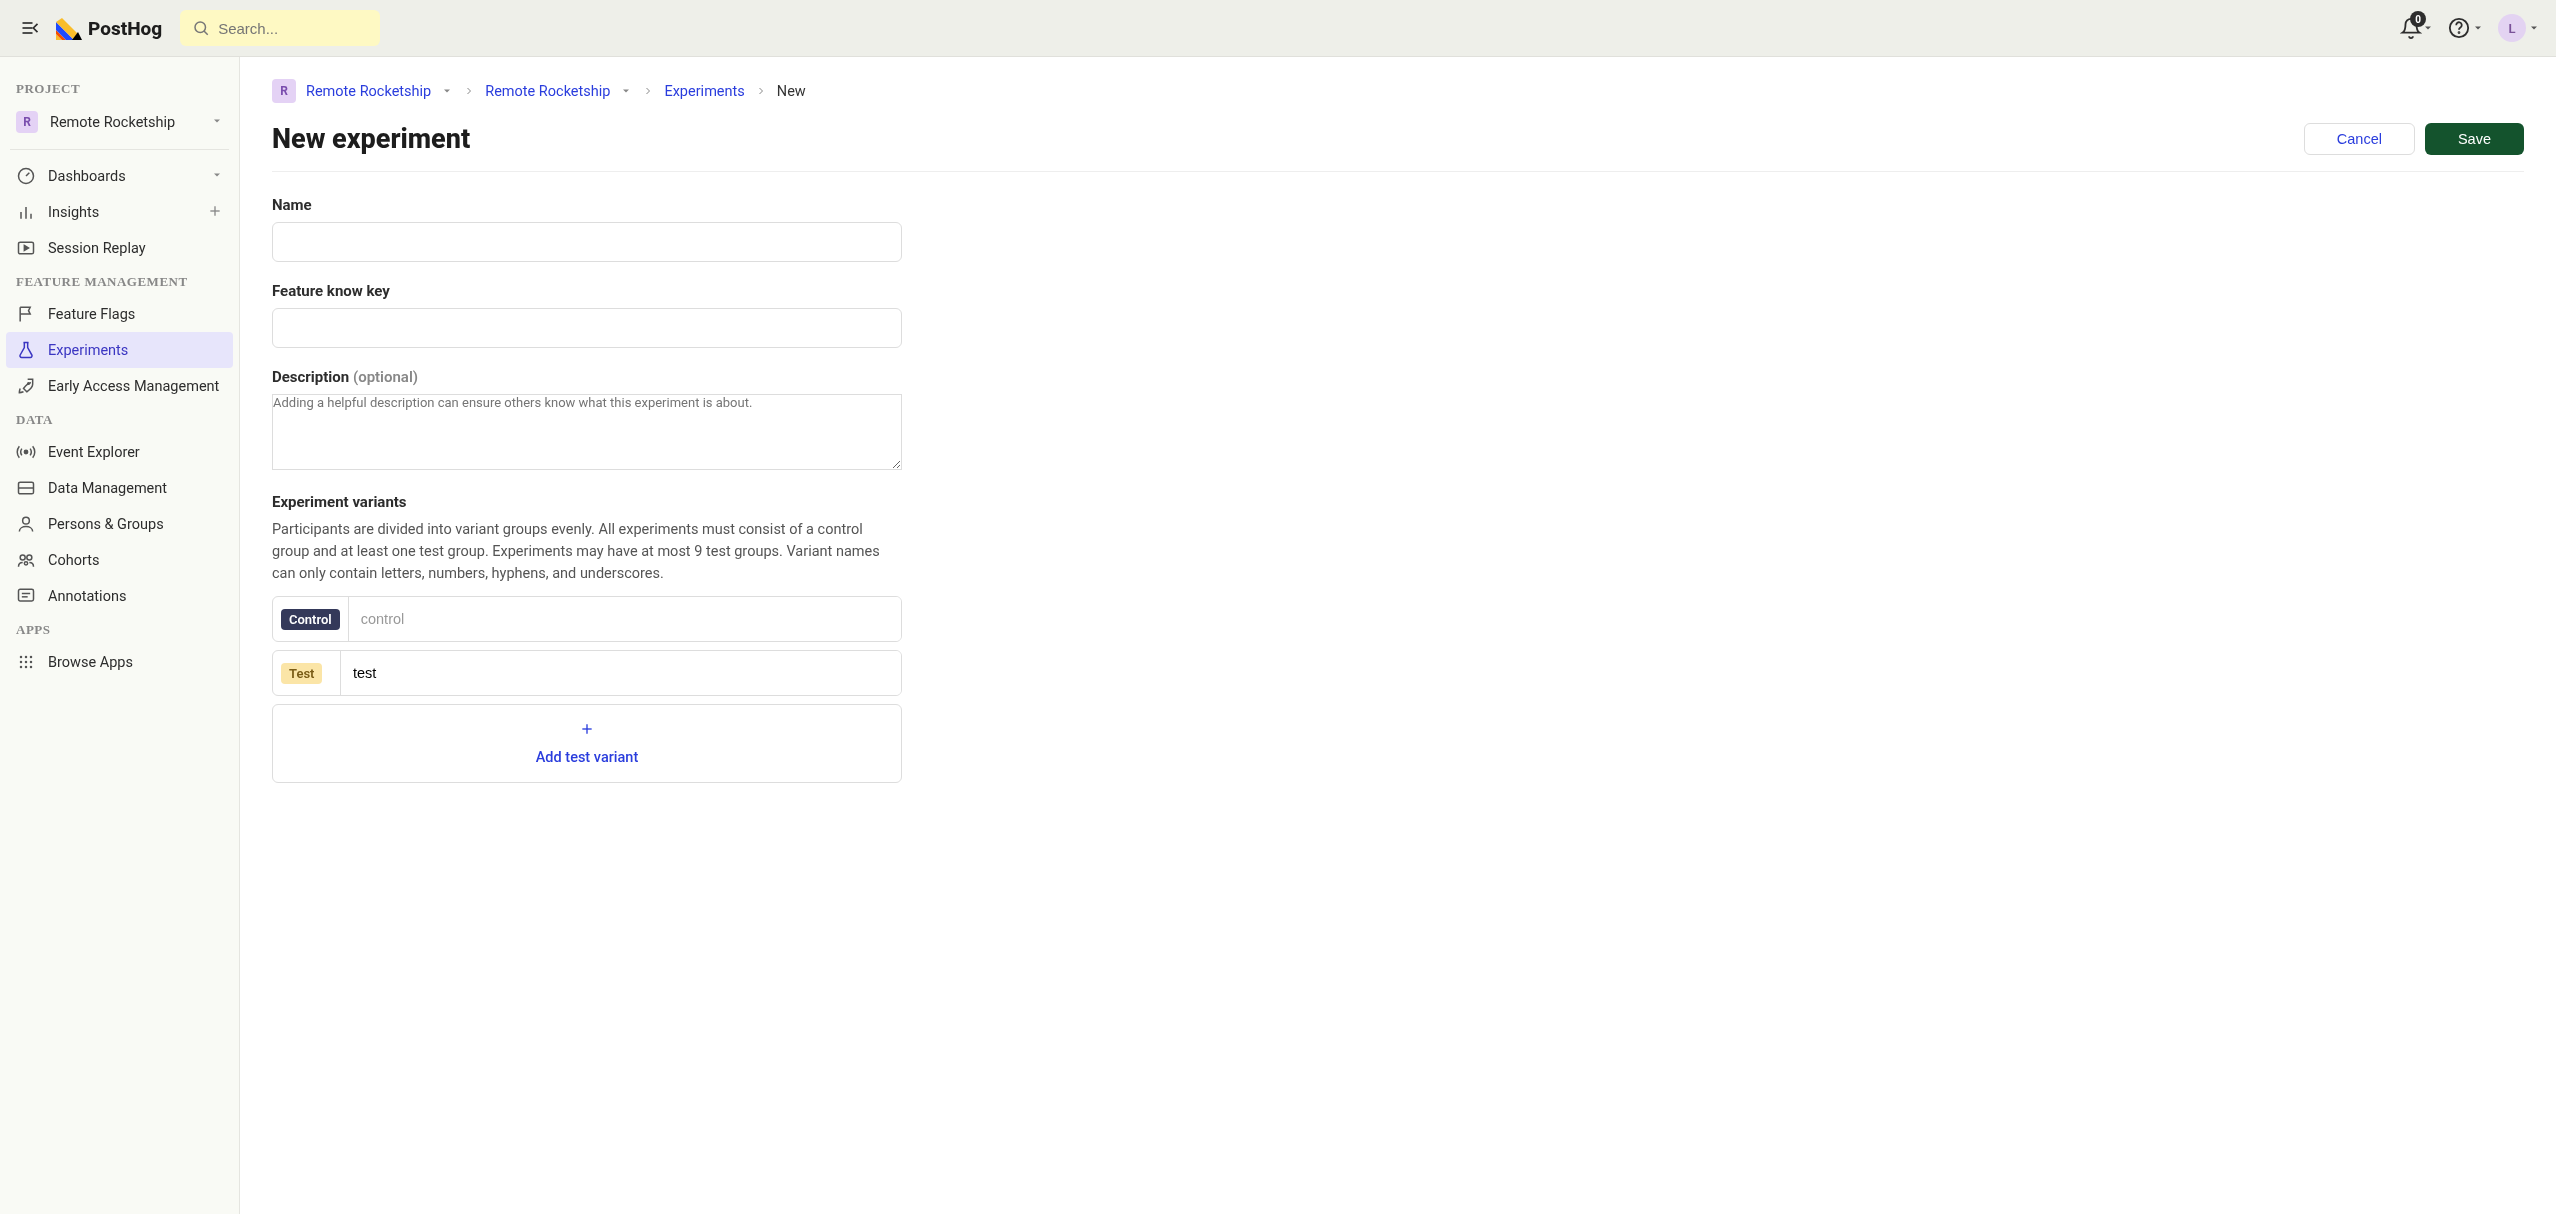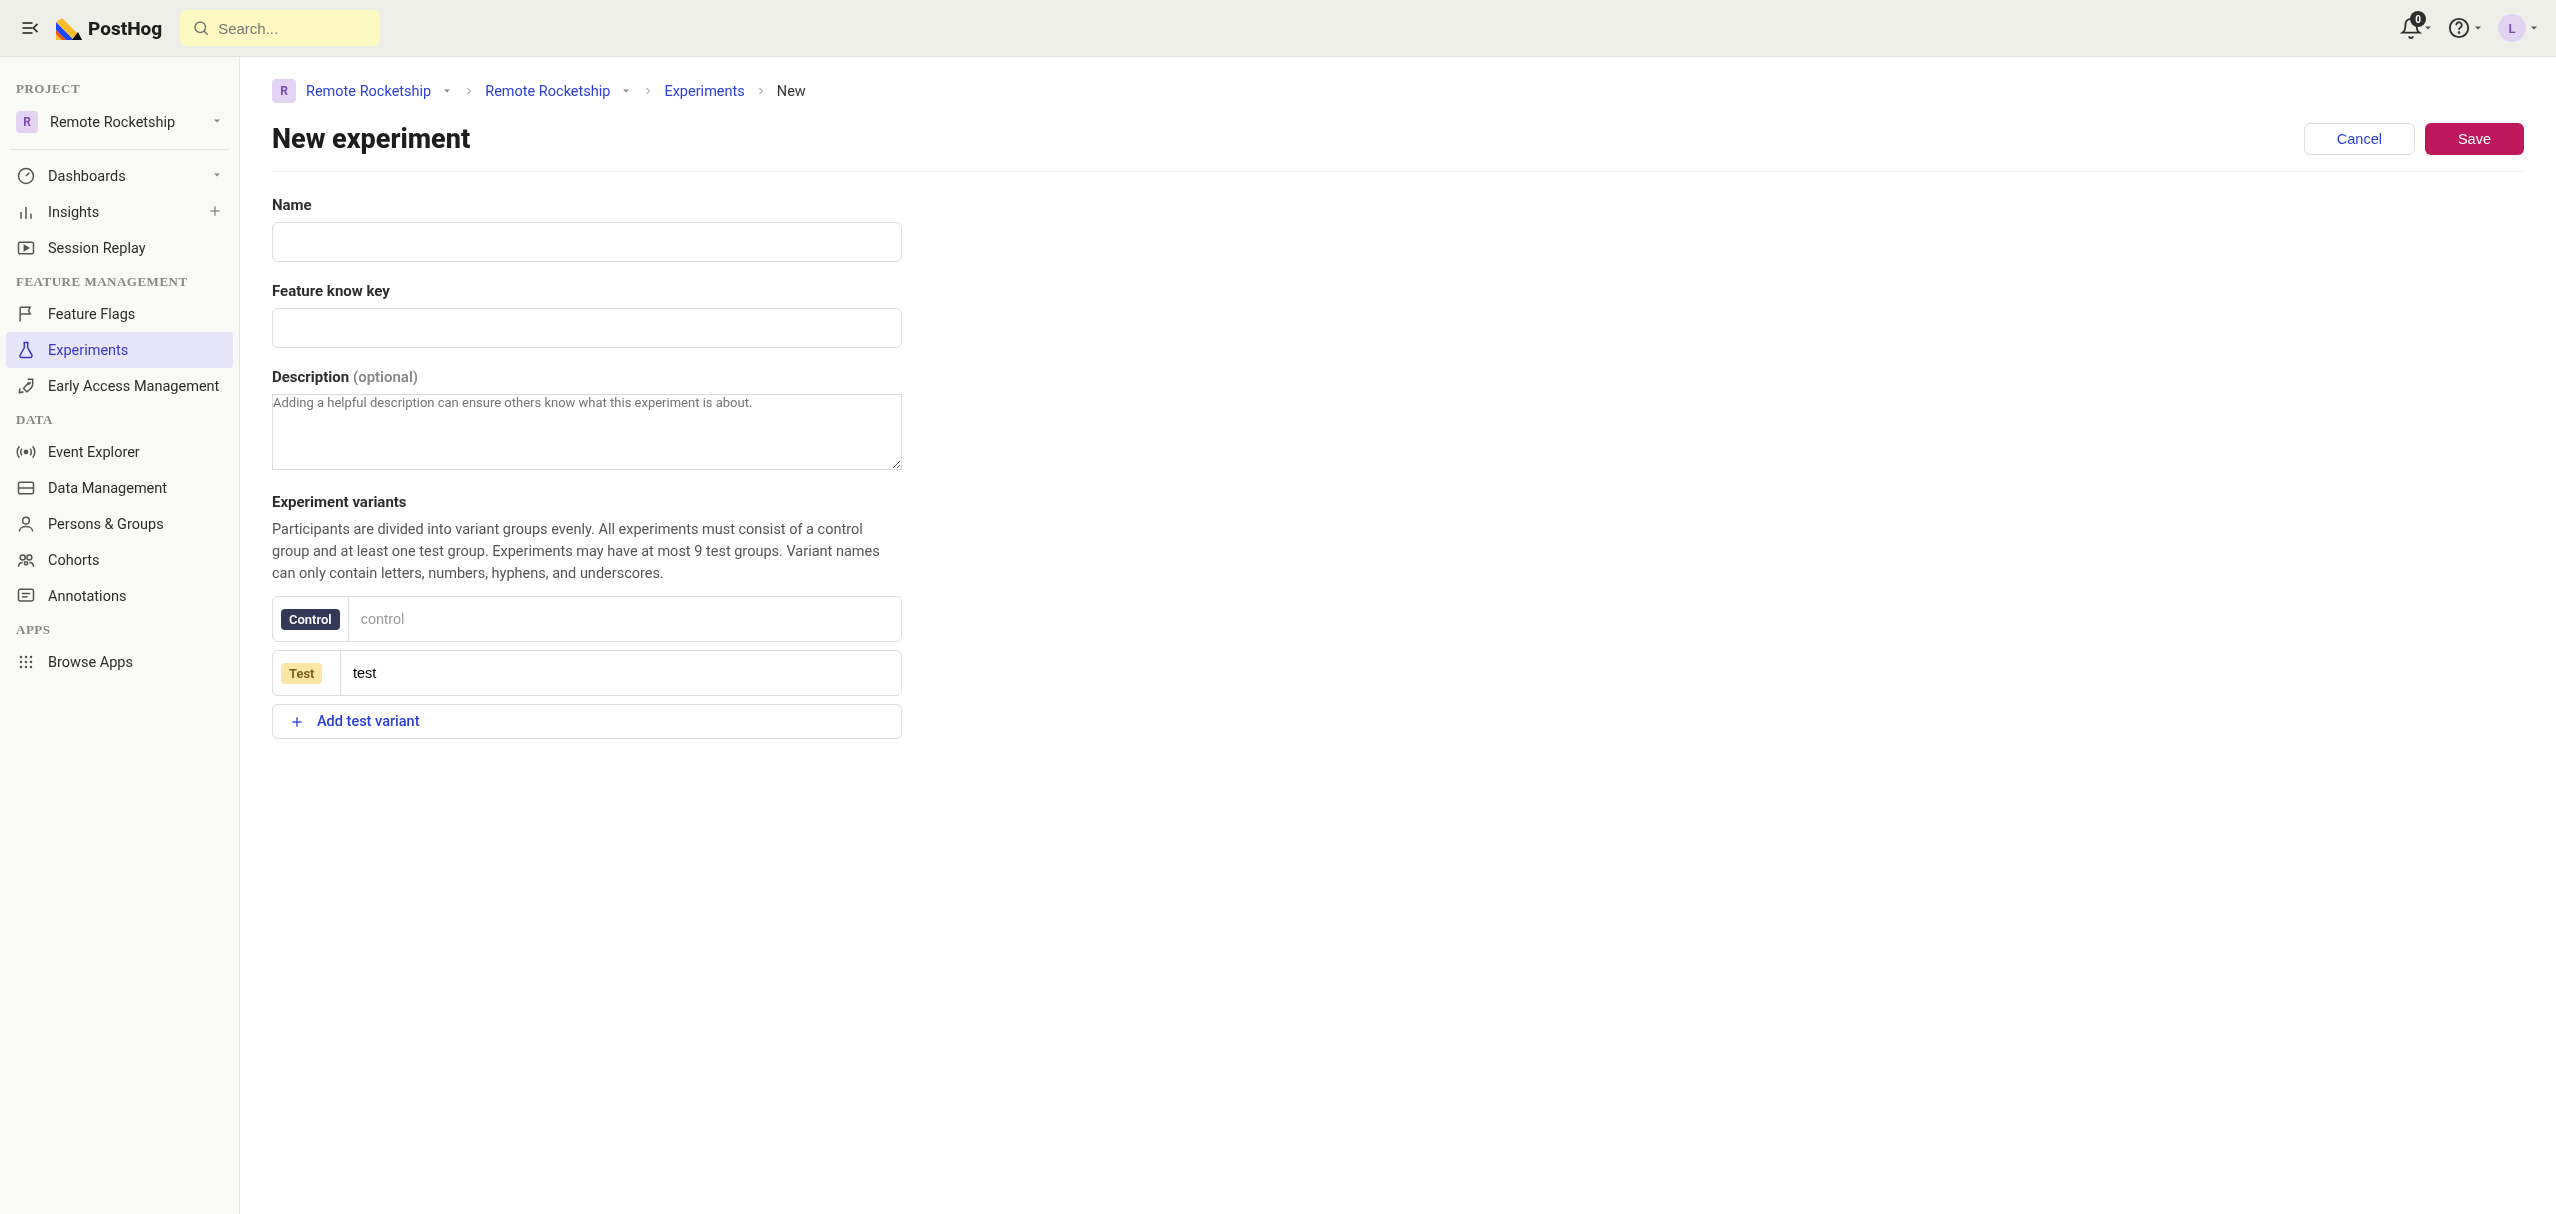--- a/index.html
+++ b/index.html
@@ -133,21 +133,21 @@
   border-bottom: 1px solid #eee;
   margin-bottom: 24px;
 }
 .page-title { font-size: 27px; font-weight: 800; color: #1d1d1d; }
 .page-actions { margin-left: auto; display: flex; gap: 10px; }
 .btn {
   padding: 7px 32px; border-radius: 6px; font-size: 14.5px;
   cursor: pointer; border: 1px solid transparent; font-weight: 500;
 }
 .btn-cancel { background: #fff; border-color: #ddd; color: #2a3ddd; }
-.btn-save { background: #be185d; color: #fff; }
+.btn-save { background: #14532d; color: #fff; }
 
 .form-section { margin-bottom: 20px; max-width: 630px; }
 .form-label { font-weight: 700; font-size: 15px; margin-bottom: 8px; display: block; }
 .form-label .optional { font-weight: 600; color: #888; }
 .text-input {
   width: 100%; height: 40px;
   border: 1px solid #ddd; border-radius: 6px;
   padding: 0 12px; font-size: 14px;
   outline: none;
 }
@@ -180,23 +180,23 @@
 .variant-tag.test { background: #fbe5a7; color: #7a5c16; }
 .variant-input {
   flex: 1; border: none; outline: none;
   padding: 0 12px; font-size: 14.5px; height: 44px;
 }
 .variant-input::placeholder { color: #999; }
 
 .add-variant {
   display: flex; align-items: center; gap: 12px;
   border: 1px solid #ddd; border-radius: 6px;
-  padding: 8px 16px;
+  padding: 16px 16px;
   color: #2a3ddd; cursor: pointer;
-  font-size: 14.5px; font-weight: 500;
+  font-size: 14.5px; font-weight: 500; flex-direction: column;
 }
 </style>
 </head>
 <body>
 
 <div class="topbar">
   <div class="menu-toggle">
     <svg width="20" height="20" viewBox="0 0 24 24" fill="none" stroke="#2d2d2d" stroke-width="2">
         <line x1="3" y1="6" x2="15" y2="6"></line>
         <line x1="3" y1="12" x2="15" y2="12"></line>

